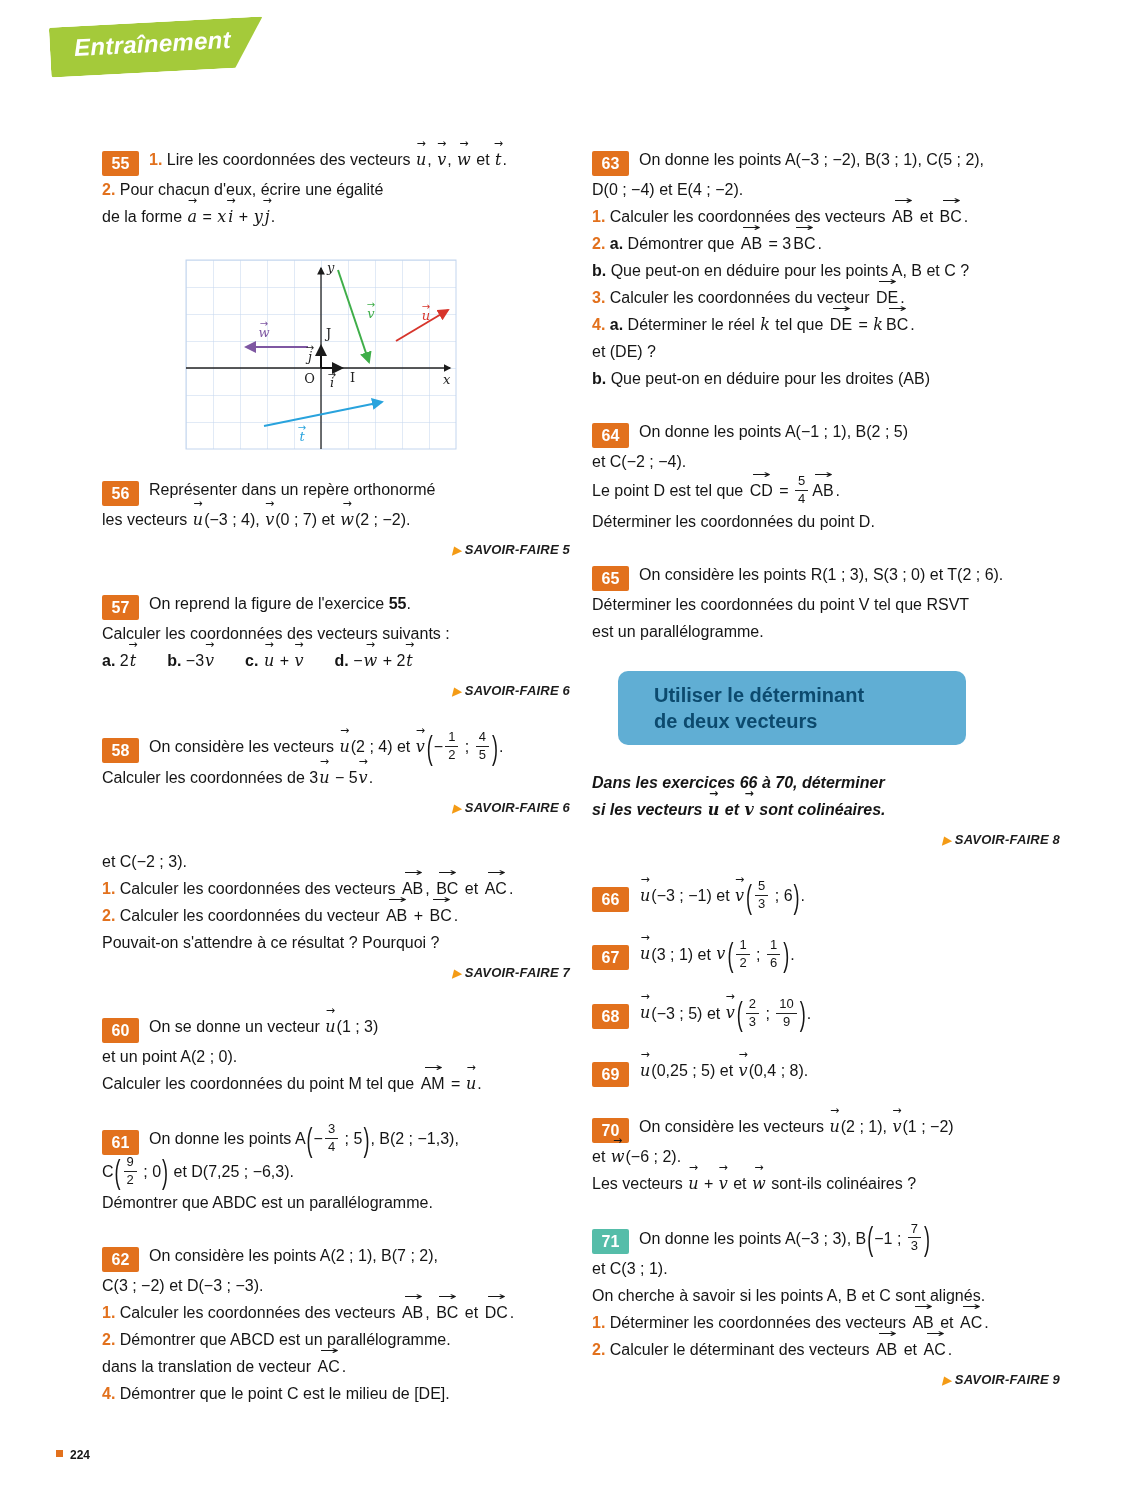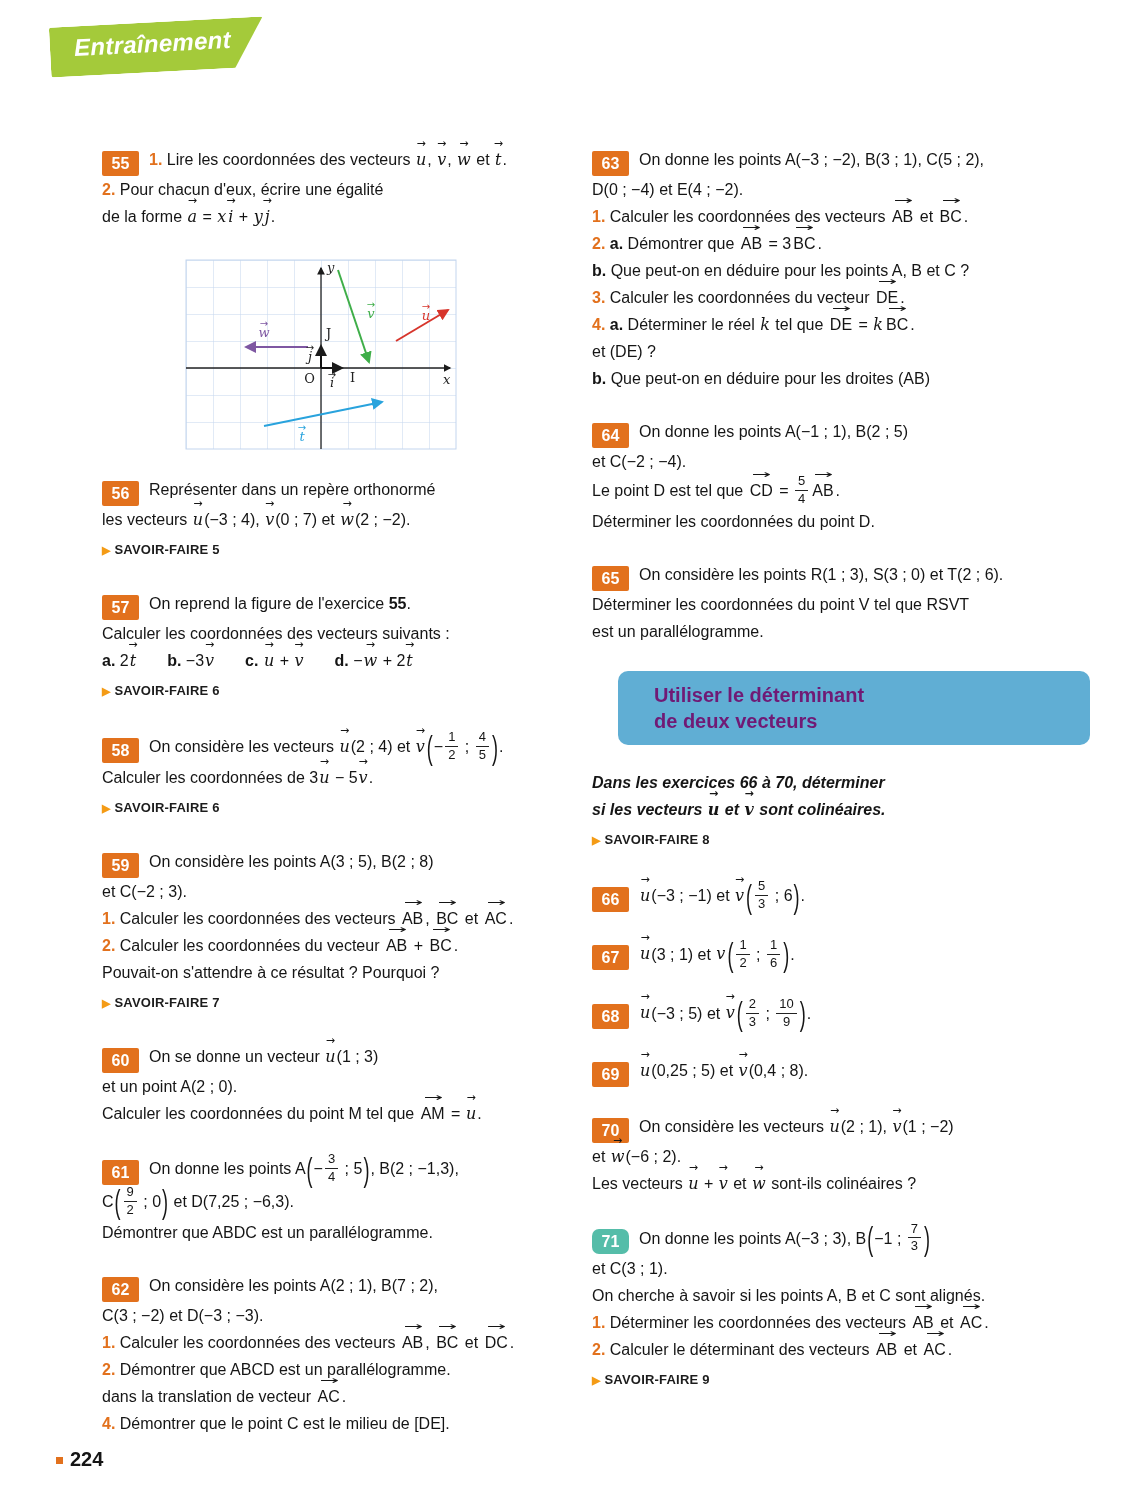--- a/index.html
+++ b/index.html
@@ -16,21 +16,21 @@
   .col{position:absolute;top:146px;width:474px;font-size:16px;line-height:27px;}
   .col-left{left:102px;}
   .col-right{left:592px;}
   .ex-slot{margin-bottom:26px;}
   .ln{white-space:nowrap;min-height:27px;}
 
   
   .badge{display:inline-block;min-width:37px;height:25px;line-height:25px;padding:0 5px;box-sizing:border-box;
          background:#e2711d;color:#fff;font-weight:bold;font-size:16px;text-align:center;border-radius:2px;
          margin-right:10px;vertical-align:-4px;}
-  .badge.teal{background:#55bda9;border-radius:7px;}
+  .badge.teal{background:#55bda9;}
 
   
   .num{color:#e2711d;font-weight:bold;}
   .bld{font-weight:bold;}
   .bital{font-weight:bold;font-style:italic;}
   .ital{font-family:"DejaVu Serif",serif;font-style:italic;padding:0 1px;}
 
   .vv{position:relative;display:inline-block;font-family:"DejaVu Serif",serif;font-style:italic;padding:0 1px;}
   .vv .ar{position:absolute;left:50%;top:-8px;transform:translateX(-50%);font-size:11px;font-style:normal;
           line-height:1;font-family:"DejaVu Sans",sans-serif;color:inherit;}
@@ -38,42 +38,42 @@
   .vc .ar{transform:translateX(-50%) scaleX(2.1);}
 
   .frac{display:inline-block;vertical-align:middle;text-align:center;font-size:13px;line-height:1.15;
         margin:0 2px;transform:translateY(-1px);}
   .fn{display:block;border-bottom:1px solid #222;padding:0 3px 1px;}
   .fd{display:block;padding:1px 3px 0;}
   .bigp{display:inline-block;transform:scaleY(1.85);font-size:18px;vertical-align:-2px;margin:0 1px;}
   .gap{display:inline-block;width:30px;}
 
   
-  .sf{font-size:13px;font-weight:bold;color:#1c1c1c;margin:3px 6px 0 0;letter-spacing:.2px;}
+  .sf{text-align:right;font-size:13px;font-weight:bold;color:#1c1c1c;margin:3px 6px 0 0;letter-spacing:.2px;font-style:italic;}
   .sf .tri{color:#f49b15;font-size:11px;}
 
   
   .fig{margin:12px 0 6px 82px;}
   .axis{stroke:#222;stroke-width:1.3;}
   .unit{stroke:#111;stroke-width:2;}
   .vec{stroke-width:2;fill:none;}
   .vg{stroke:#3fae49;} .vr{stroke:#d7352c;} .vp{stroke:#7e57a2;} .vb{stroke:#29a3dd;}
   .st{font-family:"DejaVu Serif",serif;font-size:13px;font-style:italic;fill:#222;}
   .sr{font-style:normal;}
   .sa{font-size:10px;font-style:normal;font-family:"DejaVu Sans",sans-serif;}
   .cg{fill:#3fae49;} .cr{fill:#d7352c;} .cp{fill:#7e57a2;} .cb{fill:#29a3dd;}
 
   
-  .bluebox{box-sizing:border-box;width:472px;margin:12px 0 24px 26px;background:#60aed4;border-radius:10px;
-           padding:11px 10px 11px 36px;color:#701a75;font-weight:bold;font-size:20px;line-height:26px;}
+  .bluebox{box-sizing:border-box;width:348px;margin:12px 0 24px 26px;background:#60aed4;border-radius:10px;
+           padding:11px 10px 11px 36px;color:#0c4a6e;font-weight:bold;font-size:20px;line-height:26px;}
   .intro .ln{font-weight:bold;font-style:italic;}
   .intro .vv{font-weight:bold;}
 
   
-  .pagenum{position:absolute;left:56px;top:1448px;font-weight:bold;font-size:20px;}
+  .pagenum{position:absolute;left:56px;top:1448px;font-weight:bold;font-size:12px;}
   .sq{display:inline-block;width:7px;height:7px;background:#e2711d;margin-right:7px;vertical-align:2px;}
 </style>
 </head>
 <body>
 
 <div class="page">
 
   <div class="banner"></div>
   <span class="banner-label" style="position:absolute;left:74px;top:30px;transform:rotate(-3deg);">Entraînement</span>
 
@@ -155,21 +155,20 @@
       </div>
     <div class="ex-slot">
         <div class="ex-body">
           <div class="ln"><span class="badge">58</span>On considère les vecteurs <span class="vv"><span class="ar">→</span><span>u</span></span>(2 ; 4) et <span class="vv"><span class="ar">→</span><span>v</span></span><span class="bigp">(</span>−<span class="frac"><span class="fn">1</span><span class="fd">2</span></span> ; <span class="frac"><span class="fn">4</span><span class="fd">5</span></span><span class="bigp">)</span>.</div>
           <div class="ln">Calculer les coordonnées de 3<span class="vv"><span class="ar">→</span><span>u</span></span> − 5<span class="vv"><span class="ar">→</span><span>v</span></span>.</div>
         </div>
         <div class="sf"><span class="tri">▶</span> SAVOIR-FAIRE 6</div>
       </div>
     <div class="ex-slot">
         <div class="ex-body">
-          <div class="ln"><span class="badge">59</span>On considère les points A(3 ; 5), B(2 ; 8)</div>
           <div class="ln">et C(−2 ; 3).</div>
           <div class="ln"><span class="num">1.</span> Calculer les coordonnées des vecteurs <span class="vv vc"><span class="ar">→</span><span>AB</span></span>, <span class="vv vc"><span class="ar">→</span><span>BC</span></span> et <span class="vv vc"><span class="ar">→</span><span>AC</span></span>.</div>
           <div class="ln"><span class="num">2.</span> Calculer les coordonnées du vecteur <span class="vv vc"><span class="ar">→</span><span>AB</span></span> + <span class="vv vc"><span class="ar">→</span><span>BC</span></span>.</div>
           <div class="ln">Pouvait-on s'attendre à ce résultat ? Pourquoi ?</div>
         </div>
         <div class="sf"><span class="tri">▶</span> SAVOIR-FAIRE 7</div>
       </div>
     <div class="ex-slot">
         <div class="ex-body">
           <div class="ln"><span class="badge">60</span>On se donne un vecteur <span class="vv"><span class="ar">→</span><span>u</span></span>(1 ; 3)</div>

